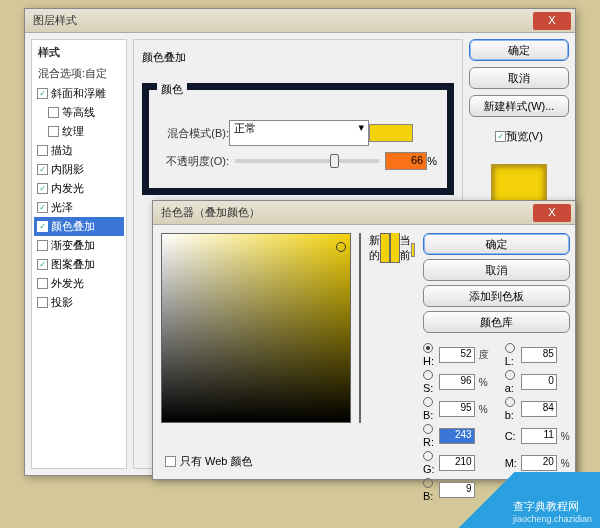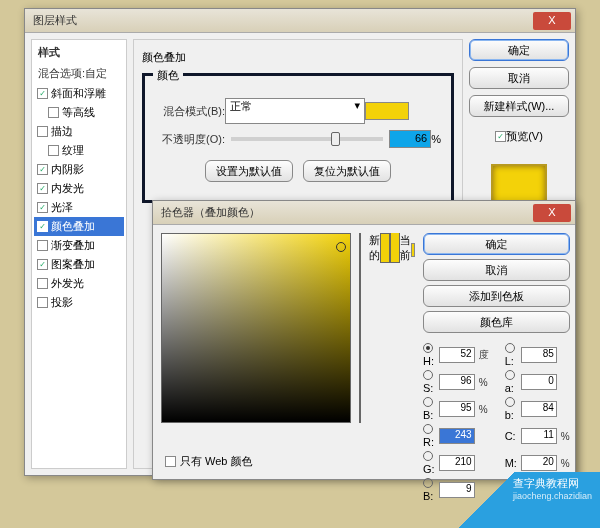--- a/index.html
+++ b/index.html
@@ -11,29 +11,29 @@
 .main{top:8px;left:24px;width:552px;height:468px}
 .main-body{display:flex;height:calc(100% - 24px);padding:6px;gap:6px}
 .sidebar{width:96px;border:1px solid #ccc;background:#fff;padding:2px}
 .side-head{padding:3px 4px;font-weight:bold;color:#333}
 .side-sub{padding:3px 4px;color:#333}
 .side-item{display:flex;align-items:center;padding:2px 3px;gap:3px;cursor:pointer}
 .side-item.sel{background:#3a76d6;color:#fff}
 .cb{width:11px;height:11px;border:1px solid #888;background:#fff;display:inline-flex;align-items:center;justify-content:center;font-size:8px;color:#2a6}
 .side-item.sel .cb{border-color:#fff}
 .center{flex:1;border:1px solid #ccc;padding:8px;background:#f0f0f0;position:relative}
-.group{border:3px solid #0f172a;padding:16px 10px 12px;position:relative;margin-top:6px}
+.group{border:7px solid #0f172a;padding:24px 10px 12px;position:relative;margin-top:16px}
 .group-title{position:absolute;top:-8px;left:8px;background:#f0f0f0;padding:0 4px}
 .row{display:flex;align-items:center;margin:6px 0}
 .lbl{color:#333;min-width:70px;text-align:right}
 select,.sel-box{height:26px;border:1px solid #888;background:#fff;padding:0 4px;width:140px}
 .swatch{width:44px;height:18px;background:#f3d209;border:1px solid #888;cursor:pointer}
 .slider{flex:1;height:4px;background:#d0d0d0;position:relative;margin:0 6px}
 .thumb{position:absolute;top:-5px;width:9px;height:14px;background:#eee;border:1px solid #666;border-radius:2px}
-.val{width:42px;height:18px;border:1px solid #888;background:#0ea5e9;text-align:right;padding:1px 3px}
+.val{width:42px;height:18px;border:1px solid #888;background:#f97316;text-align:right;padding:1px 3px}
 .btn{height:22px;min-width:86px;border:1px solid #888;background:linear-gradient(#fdfdfd,#e2e2e2);border-radius:6px;cursor:pointer;padding:0 10px}
 .btn.def{border:1px solid #3a76d6;box-shadow:0 0 0 1px #8ab6f0 inset}
 .right-col{width:100px;display:flex;flex-direction:column;gap:6px;align-items:stretch}
 .preview-box{margin-top:8px;align-self:center;width:56px;height:56px;background:#f3d209;border:2px solid #b89a20;box-shadow:inset 0 0 6px #8a6a10}
 .picker{top:200px;left:152px;width:424px;height:280px}
 .picker-body{display:flex;height:calc(100% - 24px);padding:8px;gap:8px}
 .sv-field{width:190px;height:190px;position:relative;background:linear-gradient(to top,#000,transparent),linear-gradient(to right,#fff,#f3d209);border:1px solid #666;cursor:crosshair}
 .sv-cursor{position:absolute;width:10px;height:10px;border:1px solid #333;border-radius:50%;right:4px;top:8px}
 .hue-strip{width:18px;height:190px;background:linear-gradient(to bottom,#f00,#ff0,#0f0,#0ff,#00f,#f0f,#f00);border:1px solid #666;cursor:pointer}
 .pk-mid{display:flex;flex-direction:column;gap:4px}
@@ -43,21 +43,21 @@
 .mini-sw{width:14px;height:14px;background:#f3d209;border:1px solid #888;margin-top:4px}
 .pk-right{flex:1;display:flex;flex-direction:column;gap:4px}
 .pk-btns{display:flex;flex-direction:column;gap:4px;margin-bottom:6px}
 .num-grid{display:grid;grid-template-columns:auto 36px auto 8px auto 36px auto;gap:3px 4px;align-items:center}
 .radio{width:10px;height:10px;border:1px solid #666;border-radius:50%;display:inline-block}
 .radio.on::after{content:"";display:block;width:4px;height:4px;background:#333;border-radius:50%;margin:2px}
 .numin{width:36px;height:16px;border:1px solid #888;background:#fff;text-align:right;padding:0 2px;font-size:10px}
 .numin.hl{background:#3a76d6;color:#fff}
 .unit{font-size:10px;color:#333}
 .web-row{position:absolute;bottom:10px;left:12px;display:flex;align-items:center;gap:4px}
-.footer-brand{position:absolute;bottom:0;right:0;width:180px;height:56px;background:linear-gradient(135deg,transparent 40%,#2aa0e0 40%);color:#fff;display:flex;justify-content:flex-end;padding:4px 8px;font-size:12px}
+.footer-brand{position:absolute;bottom:0;right:0;width:180px;height:56px;background:linear-gradient(135deg,transparent 40%,#2aa0e0 40%);color:#fff;display:flex;align-items:flex-end;justify-content:flex-end;padding:4px 8px;font-size:12px}
 </style>
 </head>
 <body>
 
 <div class="window main">
   <div class="titlebar">
     <span class="title">图层样式</span>
     <span class="close-btn">X</span>
   </div>
   <div class="main-body">
@@ -65,27 +65,27 @@
       <div class="side-head">样式</div>
       <div class="side-sub">混合选项:自定</div>
       <div class="side-item">
           <span class="cb">✓</span>
           <span>斜面和浮雕</span>
         </div>
       <div class="side-item" style="padding-left:14px">
           <span class="cb"></span>
           <span>等高线</span>
         </div>
+      <div class="side-item" style="padding-left:14px">
+          <span class="cb"></span>
+          <span>纹理</span>
+        </div>
       <div class="side-item">
           <span class="cb"></span>
           <span>描边</span>
-        </div>
-      <div class="side-item" style="padding-left:14px">
-          <span class="cb"></span>
-          <span>纹理</span>
         </div>
       <div class="side-item">
           <span class="cb">✓</span>
           <span>内阴影</span>
         </div>
       <div class="side-item">
           <span class="cb">✓</span>
           <span>内发光</span>
         </div>
       <div class="side-item">
@@ -124,24 +124,20 @@
           <div class="swatch"></div>
         </div>
         <div class="row">
           <span class="lbl">不透明度(O):</span>
           <div class="slider">
               <div class="thumb" style="left:66%"></div>
             </div>
           <div class="val">66</div>
           <span>%</span>
         </div>
-        <div class="row" style="justify-content:center;gap:10px;margin-top:12px">
-          <button class="btn">设置为默认值</button>
-          <button class="btn">复位为默认值</button>
-        </div>
       </div>
     </div>
 
     <div class="right-col">
       <button class="btn def">确定</button>
       <button class="btn">取消</button>
       <button class="btn">新建样式(W)...</button>
       <div class="row" style="justify-content:center">
           <span class="cb">✓</span>
           <span>预览(V)</span>

